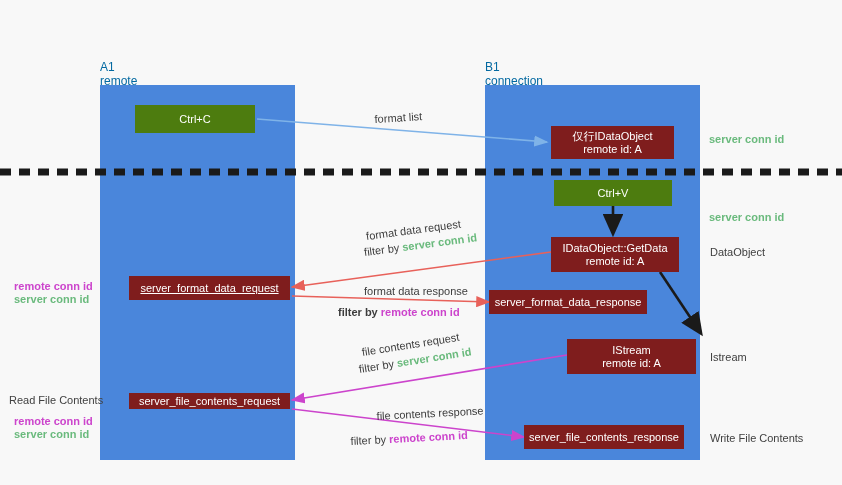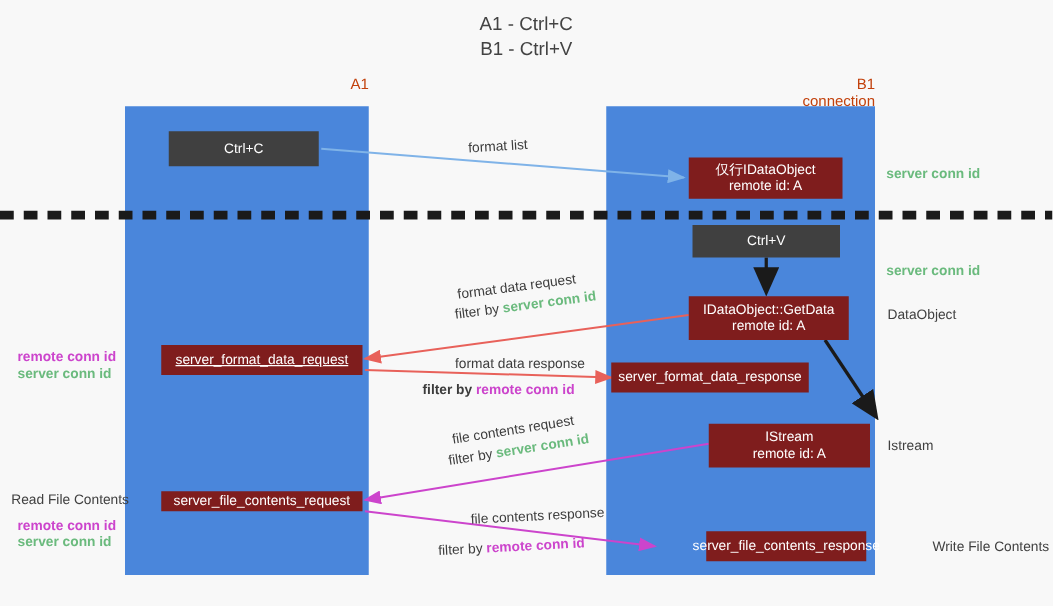--- a/index.html
+++ b/index.html
@@ -15,61 +15,58 @@
   svg.layer{position:absolute;left:0;top:0;width:842px;height:485px;pointer-events:none;}
 
   
   .title{
     position:absolute;left:0;top:10px;width:842px;
     text-align:center;color:#434343;font-size:15px;line-height:20px;
   }
 
   
   .col-head{
-    position:absolute;text-align:right;color:#c2410c;font-size:12px;line-height:14px;
+    position:absolute;text-align:left;color:#0369a1;font-size:12px;line-height:14px;
   }
 
   
   .lane{position:absolute;background:#4a86db;}
   #lane-a{left:100px;top:85px;width:195px;height:375px;}
   #lane-b{left:485px;top:85px;width:215px;height:375px;}
 
   
   .box{
     position:absolute;box-sizing:border-box;
     display:flex;flex-direction:column;align-items:center;justify-content:center;
     color:#ffffff;font-size:11px;line-height:13px;text-align:center;
   }
-  .box.green{background:#404040;}
+  .box.green{background:#4d7c0f;}
   .box.orange{background:#7f1d1d;}
   .box .l2{font-size:11px;}
 
   
   .lbl{position:absolute;font-size:11px;line-height:14px;white-space:nowrap;}
   .lbl.dark{color:#3c3c3c;}
   .lbl.green{color:#6aba7d;font-weight:bold;}
   .lbl.magenta{color:#cc44cc;font-weight:bold;}
   .lbl.gray{color:#404040;}
 
   .rot{transform-origin:left bottom;}
   .mixed .g{color:#6aba7d;font-weight:bold;}
   .mixed .m{color:#cc44cc;font-weight:bold;}
 </style>
 </head>
 <body>
 
 <div class="stage">
 
-  <div class="title">
-    <div>A1 - Ctrl+C</div>
-    <div>B1 - Ctrl+V</div>
-  </div>
 
   <div class="col-head" style="left:100px;top:60px;width:195px;">
     <div>A1</div>
+    <div>remote</div>
   </div>
   <div class="col-head" style="left:485px;top:60px;width:215px;">
     <div>B1</div>
     <div>connection</div>
   </div>
 
   <div class="lane" id="lane-a"></div>
   <div class="lane" id="lane-b"></div>
 
   <svg class="layer" viewBox="0 0 842 485">
@@ -133,21 +130,21 @@
 
   <div class="box orange" style="left:489px;top:290px;width:158px;height:24px;">
     <span>server_format_data_response</span>
   </div>
 
   <div class="box orange" style="left:567px;top:339px;width:129px;height:35px;">
     <span>IStream</span>
     <span class="l2">remote id: A</span>
   </div>
 
-  <div class="box orange" style="left:524px;top:425px;width:128px;height:24px;margin-left:41px;">
+  <div class="box orange" style="left:524px;top:425px;width:160px;height:24px;">
     <span>server_file_contents_response</span>
   </div>
 
   <div class="lbl dark rot" style="left:375px;top:112px;transform:rotate(-3.5deg);">
     <span>format list</span>
   </div>
 
   <div class="lbl dark rot" style="left:367px;top:229px;transform:rotate(-7.5deg);">
     <span>format data request</span>
   </div>
@@ -181,21 +178,21 @@
   </div>
   <div class="lbl green" style="left:709px;top:210px;">
     <span>server conn id</span>
   </div>
   <div class="lbl gray" style="left:710px;top:245px;">
     <span>DataObject</span>
   </div>
   <div class="lbl gray" style="left:710px;top:350px;">
     <span>Istream</span>
   </div>
-  <div class="lbl gray" style="left:710px;top:431px;margin-left:36px;">
+  <div class="lbl gray" style="left:710px;top:431px;">
     <span>Write File Contents</span>
   </div>
 
   <div class="lbl magenta" style="left:14px;top:279px;">
     <span>remote conn id</span>
   </div>
   <div class="lbl green" style="left:14px;top:292px;">
     <span>server conn id</span>
   </div>
 

